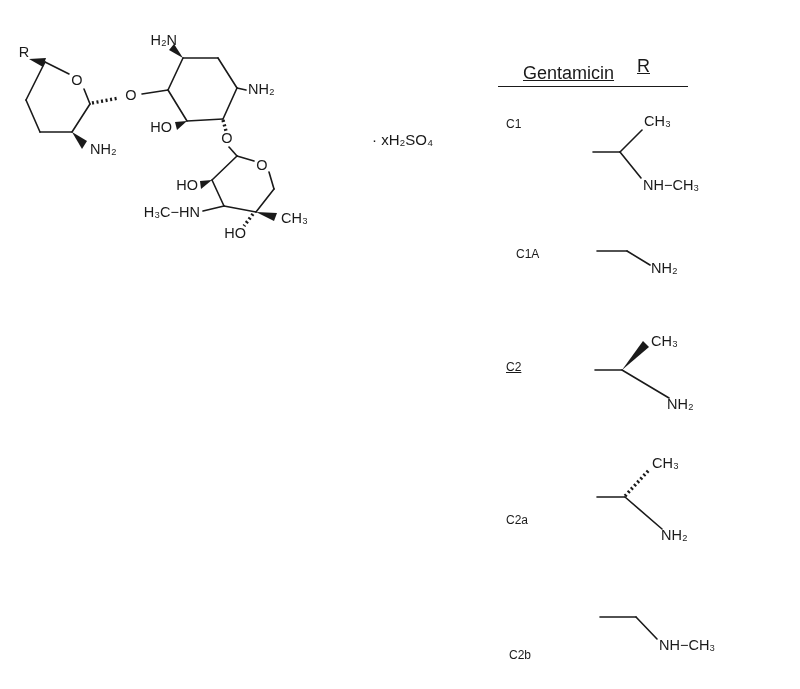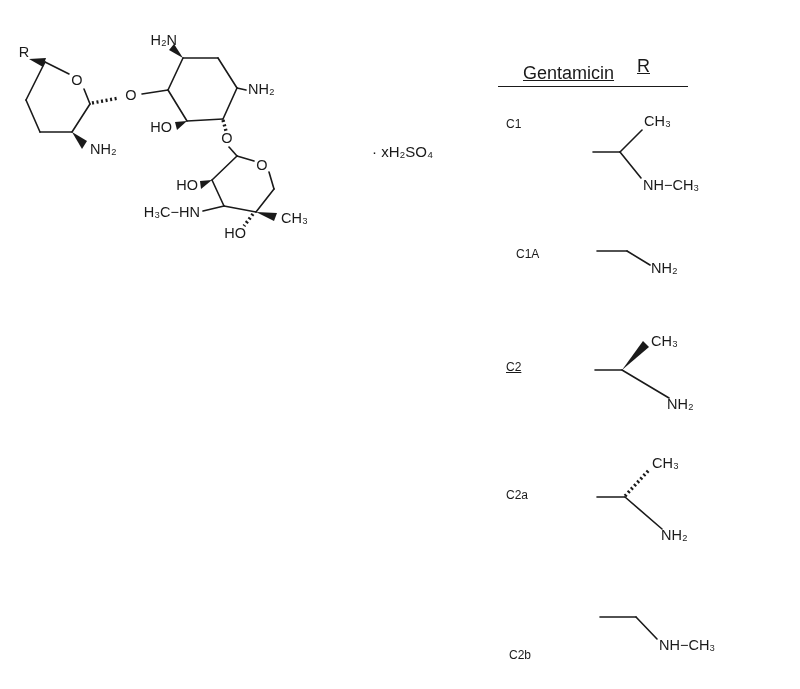--- a/index.html
+++ b/index.html
@@ -90,21 +90,21 @@
       <text x="172" y="132" text-anchor="end">HO</text>
       <text x="227" y="143" text-anchor="middle">O</text>
       <text x="262" y="170" text-anchor="middle">O</text>
       <text x="198" y="190" text-anchor="end">HO</text>
       <text x="200" y="217" text-anchor="end">H₃C−HN</text>
       <text x="281" y="223" text-anchor="start">CH₃</text>
       <text x="246" y="238" text-anchor="end">HO</text>
     </g>
   </svg>
 
-  <div class="abs salt" style="left:372px; top:131px;margin-top:12px;">· xH₂SO₄</div>
+  <div class="abs salt" style="left:372px; top:131px;">· xH₂SO₄</div>
 
   <div class="abs tbl-header" style="left:523px; top:63px;">Gentamicin</div>
   <div class="abs tbl-header" style="left:637px; top:56px;">R</div>
   <div class="abs header-rule" style="left:498px; top:86px; width:190px;"></div>
 
   <div class="abs row-label" style="left:506px; top:117px;">C1</div>
   <svg class="abs" style="left:583px; top:108px;" width="140" height="92" viewBox="0 0 140 92">
     <line class="bond" x1="10" y1="44" x2="37" y2="44"></line>
     <line class="bond" x1="37" y1="44" x2="59" y2="22"></line>
     <line class="bond" x1="37" y1="44" x2="58" y2="70"></line>
@@ -121,21 +121,21 @@
 
   <div class="abs row-label" style="left:506px; top:360px;text-decoration:underline;">C2</div>
   <svg class="abs" style="left:583px; top:328px;" width="150" height="95" viewBox="0 0 150 95">
     <line class="bond" x1="12" y1="42" x2="39" y2="42"></line>
     <polygon class="wedge" points="39,42 60,13 66,19"></polygon>
     <line class="bond" x1="39" y1="42" x2="86" y2="70"></line>
     <text x="68" y="18" text-anchor="start">CH₃</text>
     <text x="84" y="81" text-anchor="start">NH₂</text>
   </svg>
 
-  <div class="abs row-label" style="left:506px; top:488px;">C2a</div>
+  <div class="abs row-label" style="left:506px; top:513px;">C2a</div>
   <svg class="abs" style="left:583px; top:452px;" width="150" height="98" viewBox="0 0 150 98">
     <line class="bond" x1="14" y1="45" x2="42" y2="45"></line>
     <line class="hash" x1="42" y1="44" x2="66" y2="18"></line>
     <line class="bond" x1="42" y1="45" x2="79" y2="77"></line>
     <text x="69" y="16" text-anchor="start">CH₃</text>
     <text x="78" y="88" text-anchor="start">NH₂</text>
   </svg>
 
   <div class="abs row-label" style="left:509px; top:648px;">C2b</div>
   <svg class="abs" style="left:583px; top:588px;" width="160" height="72" viewBox="0 0 160 72">

